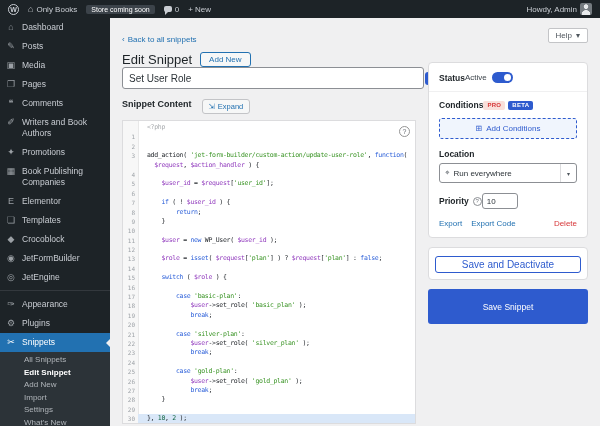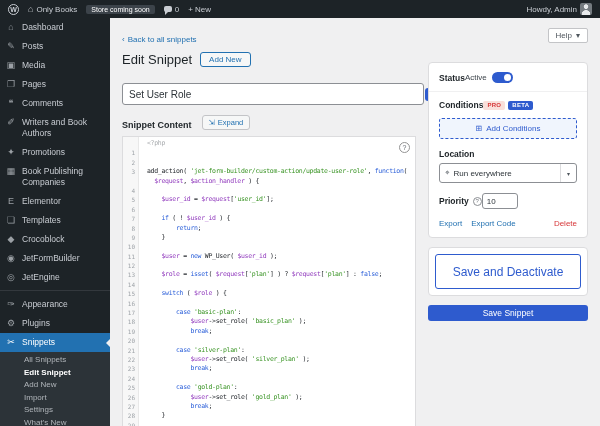--- a/index.html
+++ b/index.html
@@ -26,25 +26,25 @@
 .submenu{background:#2c3338;padding:2px 0 2px}
 .smi{padding:2px 8px 2px 24px;font-size:8px;line-height:8.5px;color:#b0b5ba;cursor:pointer}
 .smi.cur{color:#fff;font-weight:bold}
 
 .content{position:absolute;left:110px;top:18px;right:0;bottom:0;background:#f0f0f1;padding:10px 12px}
 .back{display:inline-flex;gap:3px;color:#2271b1;font-size:8px;text-decoration:none;cursor:pointer}
 .help-tab{position:absolute;top:10px;right:12px;background:#fff;border:1px solid #c3c4c7;border-radius:2px;padding:2px 7px;font-size:8px;color:#50575e;display:flex;gap:4px;align-items:flex-start;cursor:pointer}
 .title-row{display:flex;align-items:center;gap:8px;margin-top:6px}
 h1{font-size:13px;font-weight:500;color:#1d2327}
 .addnew{background:#f6f7f7;border:1px solid #2271b1;color:#2271b1;font-size:8px;padding:2px 8px;border-radius:3px;cursor:pointer;font-family:inherit}
-.name-row{display:flex;gap:1px;margin-top:16px;width:355px}
+.name-row{display:flex;gap:1px;margin-top:0;width:355px}
 .title-input{flex:1;height:22px;border:1px solid #8c8f94;border-radius:3px;padding:0 6px;font-size:10px;color:#2c3338;font-family:inherit;background:#fff}
 .php-badge{align-self:center;background:#2e5bce;color:#fff;font-size:7px;font-weight:bold;padding:3px 8px;border-radius:3px;letter-spacing:.3px}
 .type-btn{width:20px;height:22px;background:#fff;border:1px solid #c3c4c7;border-radius:3px;color:#50575e;font-size:8px;cursor:pointer}
-.label-row{display:flex;align-items:flex-end;gap:10px;margin-top:10px}
+.label-row{display:flex;align-items:flex-start;gap:10px;margin-top:10px}
 .sc-label{font-size:9px;font-weight:bold;color:#1d2327}
 .expand-btn{display:flex;align-items:center;gap:3px;background:#f6f7f7;border:1px solid #c3c4c7;border-radius:3px;color:#2271b1;font-size:7.5px;padding:2px 6px;cursor:pointer;font-family:inherit}
 
 .editor{position:relative;margin-top:6px;width:294px;height:304px;background:#fff;border:1px solid #dcdcde;overflow:hidden;padding-top:2px}
 .editor::before{content:"";position:absolute;left:0;top:0;bottom:0;width:15px;background:#f7f7f7;border-right:1px solid #e8e8e8}
 .crow{display:flex;height:9.4px;position:relative;z-index:1}
 .gut{width:15px;flex:0 0 15px;text-align:right;padding-right:3px;font-family:"DejaVu Sans Mono",monospace;font-size:6px;line-height:9.4px;color:#9da2a7}
 .ccode{flex:1;padding-left:9px;white-space:pre;overflow:hidden;font-family:"DejaVu Sans Mono",monospace;font-size:6.5px;letter-spacing:-0.3px;line-height:9.4px;color:#1f2328}
 .crow.act .ccode{background:#d9e7f8}
 .tk-k{color:#2b5fd9}.tk-s{color:#3a9425}.tk-v{color:#9440bf}.tk-n{color:#116644}.tk-ph{color:#a7aaad}
@@ -69,22 +69,22 @@
 .sel-ico{font-size:8px;color:#50575e}
 .sel-caret{margin-left:auto;align-self:stretch;width:16px;border-left:1px solid #dcdcde;display:flex;align-items:center;justify-content:center;color:#50575e;font-size:6px}
 .priority-row{margin-top:10px}
 .pr-left{display:flex;align-items:center;gap:4px}
 .qmark{width:9px;height:9px;border:1px solid #8c8f94;border-radius:50%;font-size:6px;line-height:7px;text-align:center;color:#787c82;cursor:pointer}
 .pr-input{width:36px;height:16px;border:1px solid #8c8f94;border-radius:3px;font-size:8px;padding:0 4px;font-family:inherit;color:#2c3338;background:#fff}
 .links-row{margin-top:10px;display:flex;gap:9px;font-size:8px}
 .link{color:#2271b1;cursor:pointer;text-decoration:none}
 .link-danger{color:#d63638;margin-left:auto;cursor:pointer;text-decoration:none}
 .card2{margin-top:9px;padding:6px}
-.deact-btn{width:100%;height:35px;background:#fff;border:1px solid #2e5bce;color:#2e5bce;border-radius:3px;font-size:12px;cursor:pointer;font-family:inherit}
-.save-btn{margin-top:9px;width:100%;height:16px;background:#2e5bce;border:none;color:#fff;border-radius:3px;font-size:8.5px;cursor:pointer;font-family:inherit}
+.deact-btn{width:100%;height:17px;background:#fff;border:1px solid #2e5bce;color:#2e5bce;border-radius:3px;font-size:10px;cursor:pointer;font-family:inherit}
+.save-btn{margin-top:9px;width:100%;height:35px;background:#2e5bce;border:none;color:#fff;border-radius:3px;font-size:8.5px;cursor:pointer;font-family:inherit}
 </style>
 </head>
 <body>
 
 <div class="adminbar">
   <div class="ab-left">
     <span class="wp-logo">W</span>
     <span class="ab-item">
       <span class="ab-ico">⌂</span>
       <span>Only Books</span>

